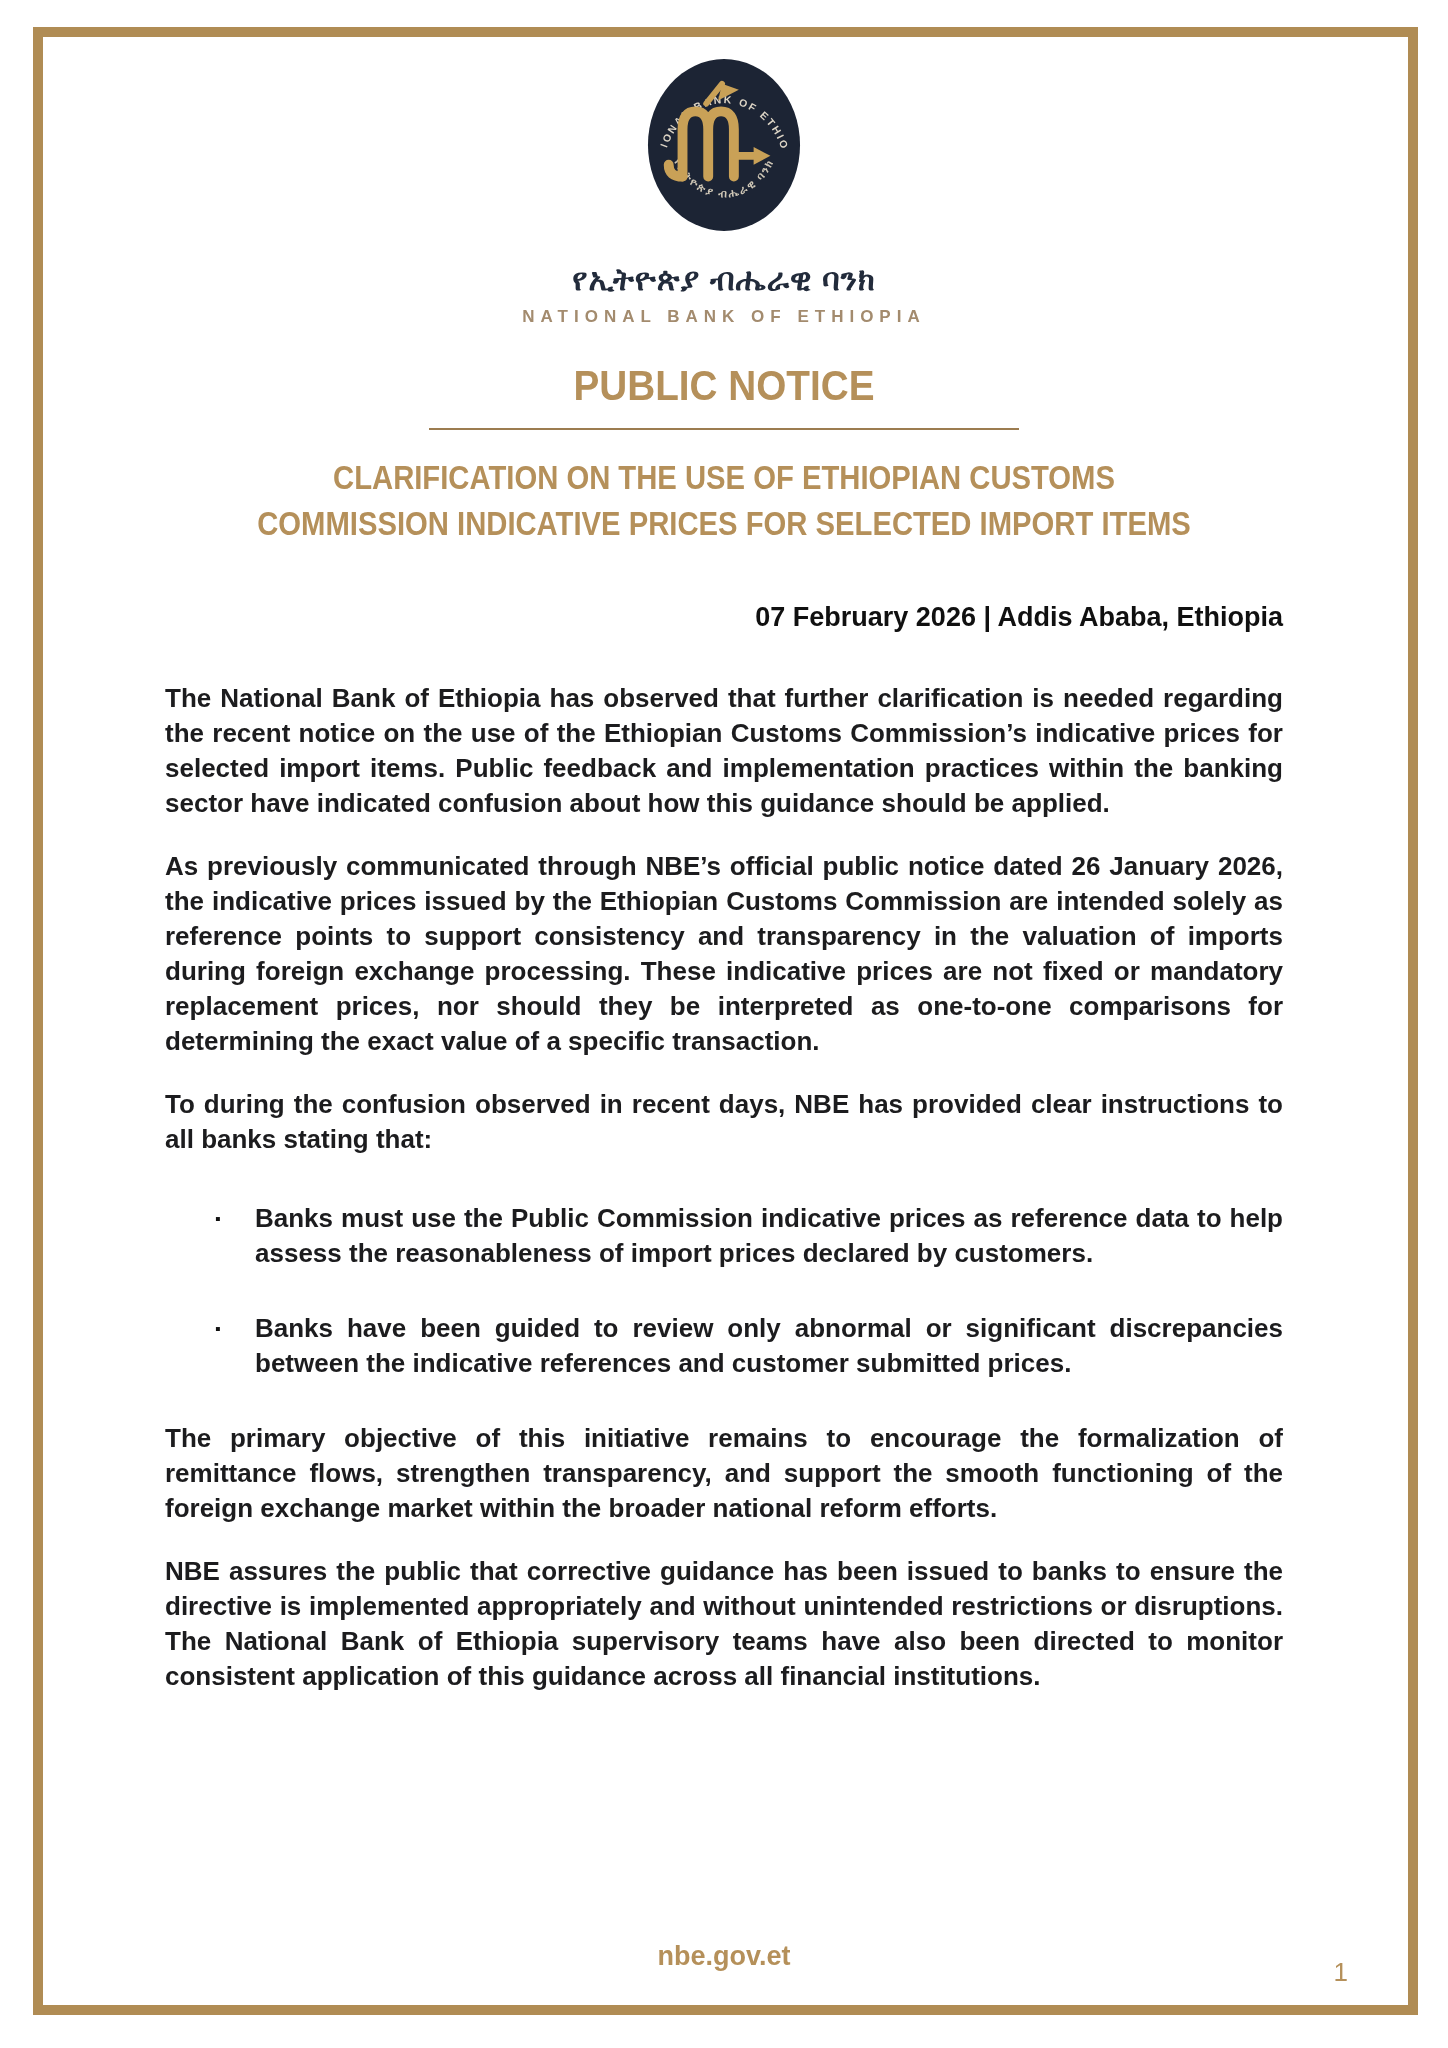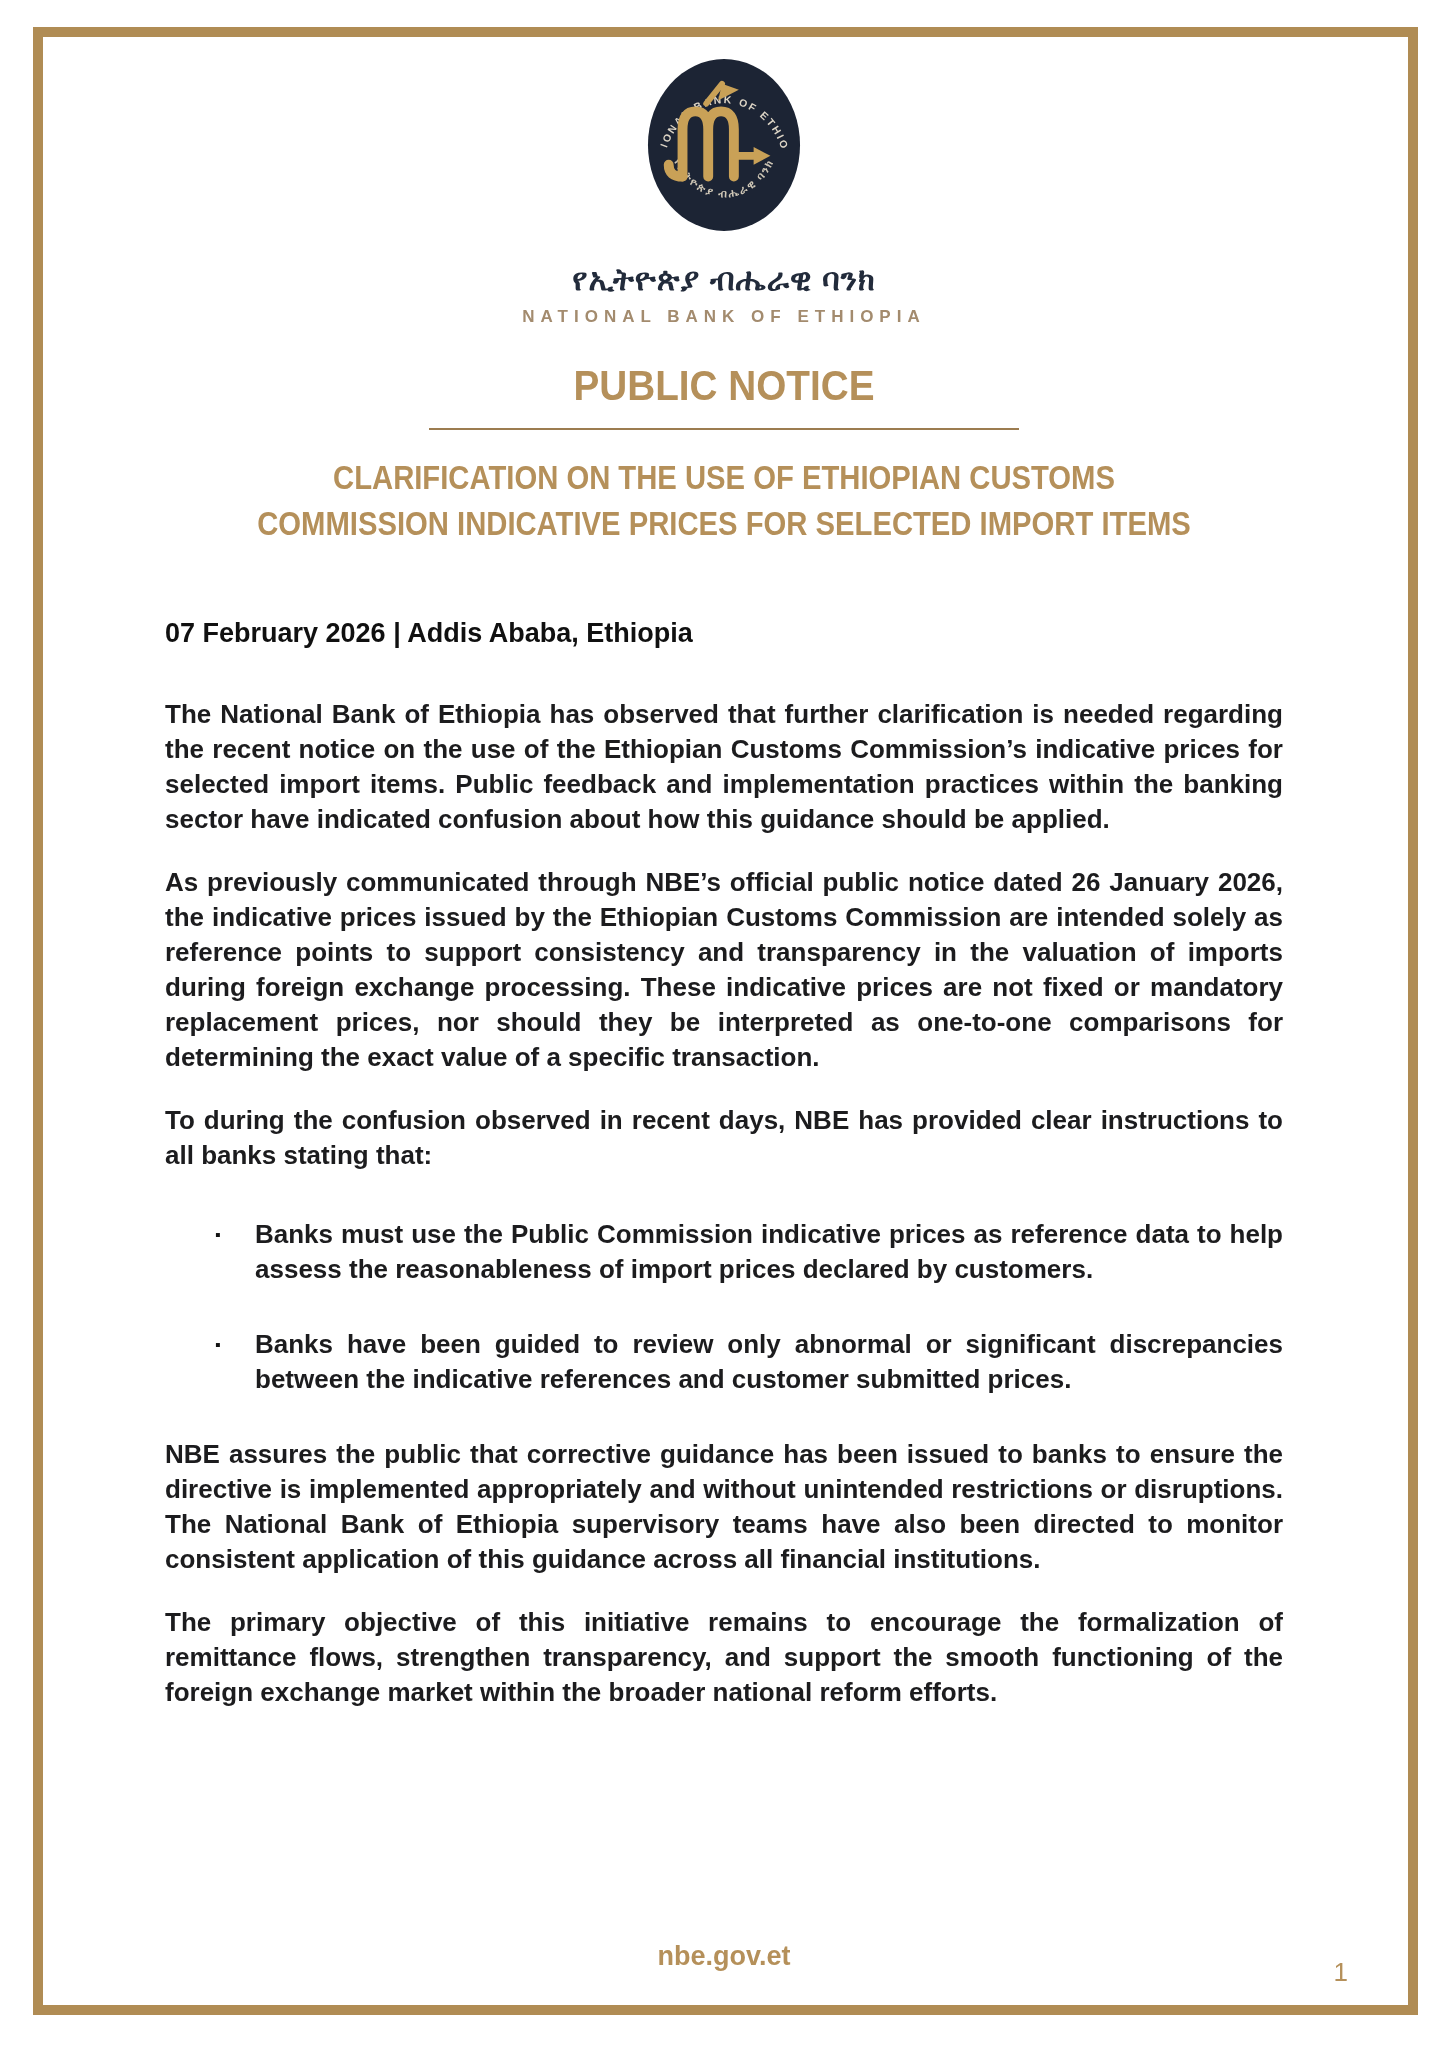--- a/index.html
+++ b/index.html
@@ -27,21 +27,21 @@
   .kicker {
     margin-top:34px; text-align:center; font-size:43px; font-weight:bold; color:#b5905a;
     white-space:nowrap; transform:scaleX(0.90); transform-origin:center;
   }
   .kicker-rule { width:590px; height:2px; background:#9c7c50; margin:18px auto 24px; }
   .title-line {
     text-align:center; font-size:34px; font-weight:bold; color:#b5905a;
     line-height:46px; white-space:nowrap; transform:scaleX(0.86); transform-origin:center;
   }
 
-  .dateline { margin-top:72px; font-size:27px; font-weight:bold; color:#101010; }
+  .dateline { margin-top:56px; font-size:27px; font-weight:bold; color:#101010;text-align:right; }
 
   
   .body-copy { margin-top:48px;font-weight:bold; }
   .para {
     margin:0 0 28px; font-size:26px; line-height:35px; text-align:justify; color:#1c1c1e;
   }
   .para.pre-bullets { margin-bottom:44px; }
   .bullet-item { display:flex; margin:0 0 40px; padding-left:50px; }
   .bullet-marker { flex:none; width:40px; font-size:16px; line-height:35px; color:#111; }
   .bullet-text { font-size:26px; line-height:35px; text-align:justify; color:#1c1c1e; }
@@ -106,20 +106,20 @@
         <div class="bullet-item">
           <span class="bullet-marker">▪</span>
           <span class="bullet-text">Banks must use the Public Commission indicative prices as reference data to help assess the reasonableness of import prices declared by customers.</span>
         </div>
         <div class="bullet-item">
           <span class="bullet-marker">▪</span>
           <span class="bullet-text">Banks have been guided to review only abnormal or significant discrepancies between the indicative references and customer submitted prices.</span>
         </div>
       </div>
 
+      <p class="para">The primary objective of this initiative remains to encourage the formalization of remittance flows, strengthen transparency, and support the smooth functioning of the foreign exchange market within the broader national reform efforts.</p>
       <p class="para">NBE assures the public that corrective guidance has been issued to banks to ensure the directive is implemented appropriately and without unintended restrictions or disruptions. The National Bank of Ethiopia supervisory teams have also been directed to monitor consistent application of this guidance across all financial institutions.</p>
-      <p class="para">The primary objective of this initiative remains to encourage the formalization of remittance flows, strengthen transparency, and support the smooth functioning of the foreign exchange market within the broader national reform efforts.</p>
     </div>
   </div>
 
   <div class="footer-website">nbe.gov.et</div>
   <div class="footer-page-number">1</div>
 </div>
 
 </body></html>

